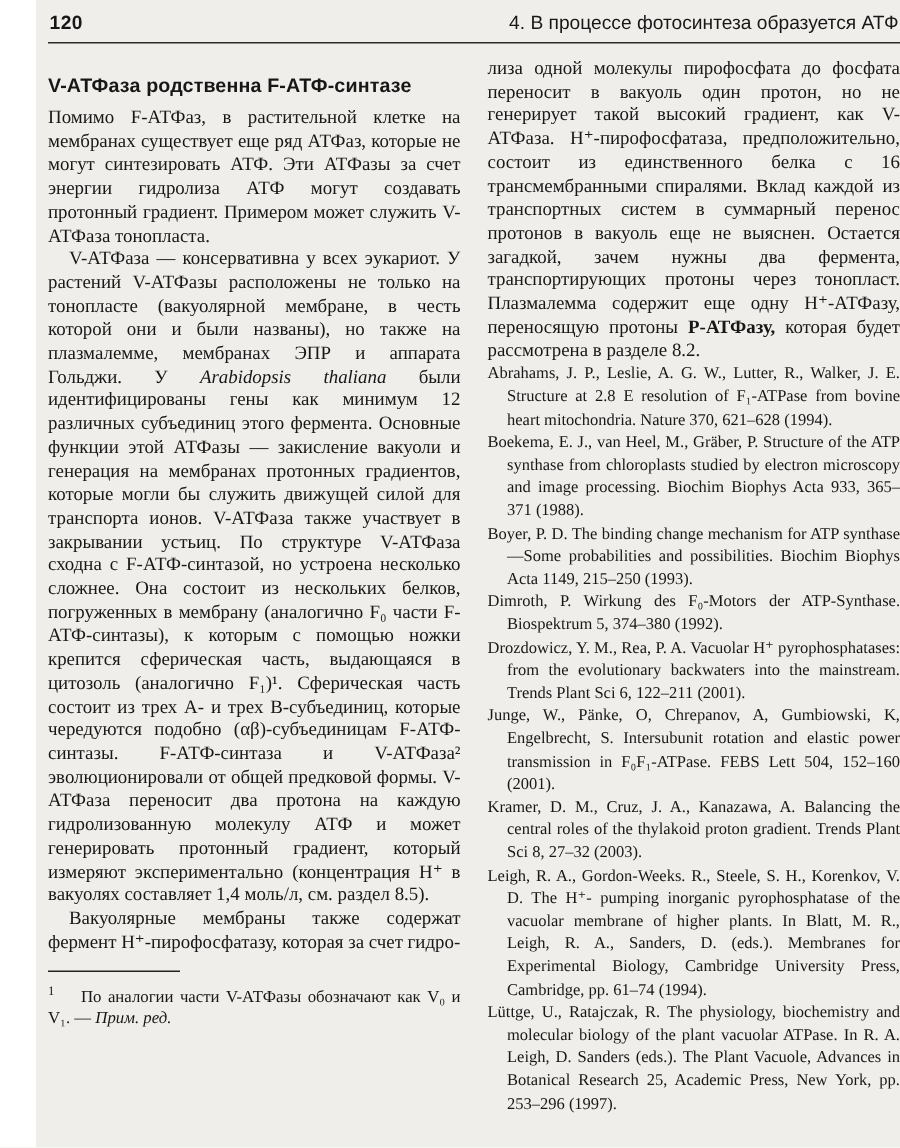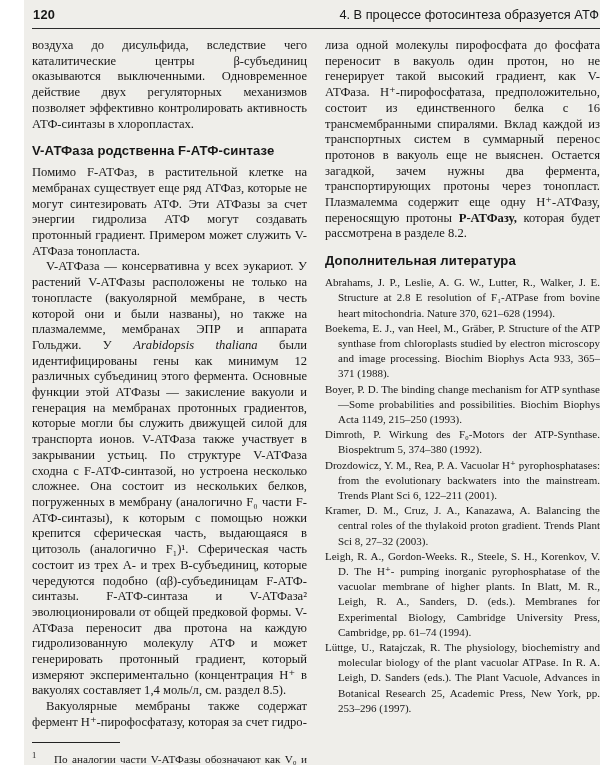--- a/index.html
+++ b/index.html
@@ -77,23 +77,20 @@
   <div class="page-header">
     <span class="page-number">120</span>
     <span class="chapter-title">4. В процессе фотосинтеза образуется АТФ</span>
   </div>
 
   <div class="header-rule"></div>
 
   <div class="columns">
 
     <div class="col">
-      <p class="body">
-        <span>воздуха до дисульфида, вследствие чего каталитические центры β-субъединиц оказываются выключенными. Одновременное действие двух регуляторных механизмов позволяет эффективно контролировать активность АТФ-синтазы в хлоропластах.</span>
-      </p>
 
       <h2 class="section">V-АТФаза родственна F-АТФ-синтазе</h2>
 
       <p class="body">
         <span>Помимо F-АТФаз, в растительной клетке на мембранах существует еще ряд АТФаз, которые не могут синтезировать АТФ. Эти АТФазы за счет энергии гидролиза АТФ могут создавать протонный градиент. Примером может служить V-АТФаза тонопласта.</span>
       </p>
 
       <p class="body indent">
         <span>V-АТФаза — консервативна у всех эукариот. У растений V-АТФазы расположены не только на тонопласте (вакуолярной мембране, в честь которой они и были названы), но также на плазмалемме, мембранах ЭПР и аппарата Гольджи. У </span><span class="emph">Arabidopsis thaliana</span><span> были идентифицированы гены как минимум 12 различных субъединиц этого фермента. Основные функции этой АТФазы — закисление вакуоли и генерация на мембранах протонных градиентов, которые могли бы служить движущей силой для транспорта ионов. V-АТФаза также участвует в закрывании устьиц. По структуре V-АТФаза сходна с F-АТФ-синтазой, но устроена несколько сложнее. Она состоит из нескольких белков, погруженных в мембрану (аналогично F₀ части F-АТФ-синтазы), к которым с помощью ножки крепится сферическая часть, выдающаяся в цитозоль (аналогично F₁)¹. Сферическая часть состоит из трех А- и трех В-субъединиц, которые чередуются подобно (αβ)-субъединицам F-АТФ-синтазы. F-АТФ-синтаза и V-АТФаза² эволюционировали от общей предковой формы. V-АТФаза переносит два протона на каждую гидролизованную молекулу АТФ и может генерировать протонный градиент, который измеряют экспериментально (концентрация Н⁺ в вакуолях составляет 1,4 моль/л, см. раздел 8.5).</span>
       </p>
@@ -108,28 +105,28 @@
         <span class="fn-marker">1</span><span>По аналогии части V-АТФазы обозначают как V₀ и V₁. — </span><span class="emph">Прим. ред.</span>
       </div>
 
     </div>
 
     <div class="col">
       <p class="body">
         <span>лиза одной молекулы пирофосфата до фосфата переносит в вакуоль один протон, но не генерирует такой высокий градиент, как V-АТФаза. Н⁺-пирофосфатаза, предположительно, состоит из единственного белка с 16 трансмембранными спиралями. Вклад каждой из транспортных систем в суммарный перенос протонов в вакуоль еще не выяснен. Остается загадкой, зачем нужны два фермента, транспортирующих протоны через тонопласт. Плазмалемма содержит еще одну Н⁺-АТФазу, переносящую протоны </span><span class="strong">Р-АТФазу,</span><span> которая будет рассмотрена в разделе 8.2.</span>
       </p>
 
-      <h2 class="section">Дополнительная литература</h2>
 
       <div class="refs">
         <p>Abrahams, J. P., Leslie, A. G. W., Lutter, R., Walker, J. E. Structure at 2.8 E resolution of F₁-ATPase from bovine heart mitochondria. Nature 370, 621–628 (1994).</p>
         <p>Boekema, E. J., van Heel, M., Gräber, P. Structure of the ATP synthase from chloroplasts studied by electron microscopy and image processing. Biochim Biophys Acta 933, 365–371 (1988).</p>
         <p>Boyer, P. D. The binding change mechanism for ATP synthase—Some probabilities and possibilities. Biochim Biophys Acta 1149, 215–250 (1993).</p>
         <p>Dimroth, P. Wirkung des F₀-Motors der ATP-Synthase. Biospektrum 5, 374–380 (1992).</p>
         <p>Drozdowicz, Y. M., Rea, P. A. Vacuolar H⁺ pyrophosphatases: from the evolutionary backwaters into the mainstream. Trends Plant Sci 6, 122–211 (2001).</p>
+        <p>Junge, W., Pänke, O, Chrepanov, A, Gumbiowski, K, Engelbrecht, S. Intersubunit rotation and elastic power transmission in F₀F₁-ATPase. FEBS Lett 504, 152–160 (2001).</p>
         <p>Kramer, D. M., Cruz, J. A., Kanazawa, A. Balancing the central roles of the thylakoid proton gradient. Trends Plant Sci 8, 27–32 (2003).</p>
         <p>Leigh, R. A., Gordon-Weeks. R., Steele, S. H., Korenkov, V. D. The H⁺- pumping inorganic pyrophosphatase of the vacuolar membrane of higher plants. In Blatt, M. R., Leigh, R. A., Sanders, D. (eds.). Membranes for Experimental Biology, Cambridge University Press, Cambridge, pp. 61–74 (1994).</p>
         <p>Lüttge, U., Ratajczak, R. The physiology, biochemistry and molecular biology of the plant vacuolar ATPase. In R. A. Leigh, D. Sanders (eds.). The Plant Vacuole, Advances in Botanical Research 25, Academic Press, New York, pp. 253–296 (1997).</p>
 
       </div>
     </div>
 
   </div>
 </div>
 

